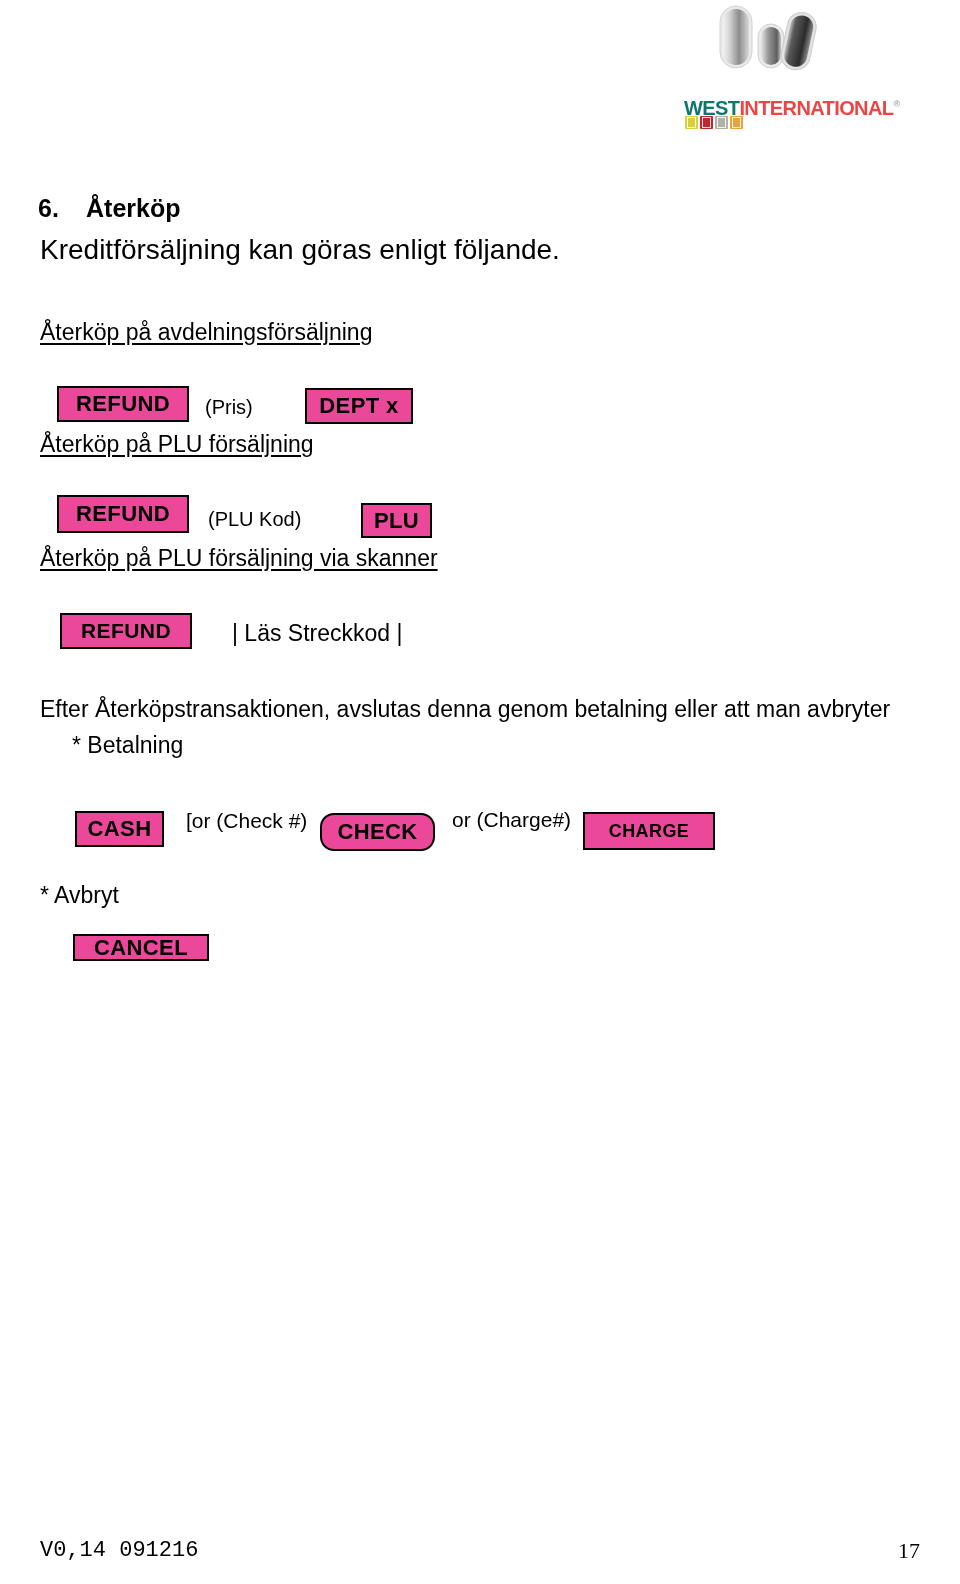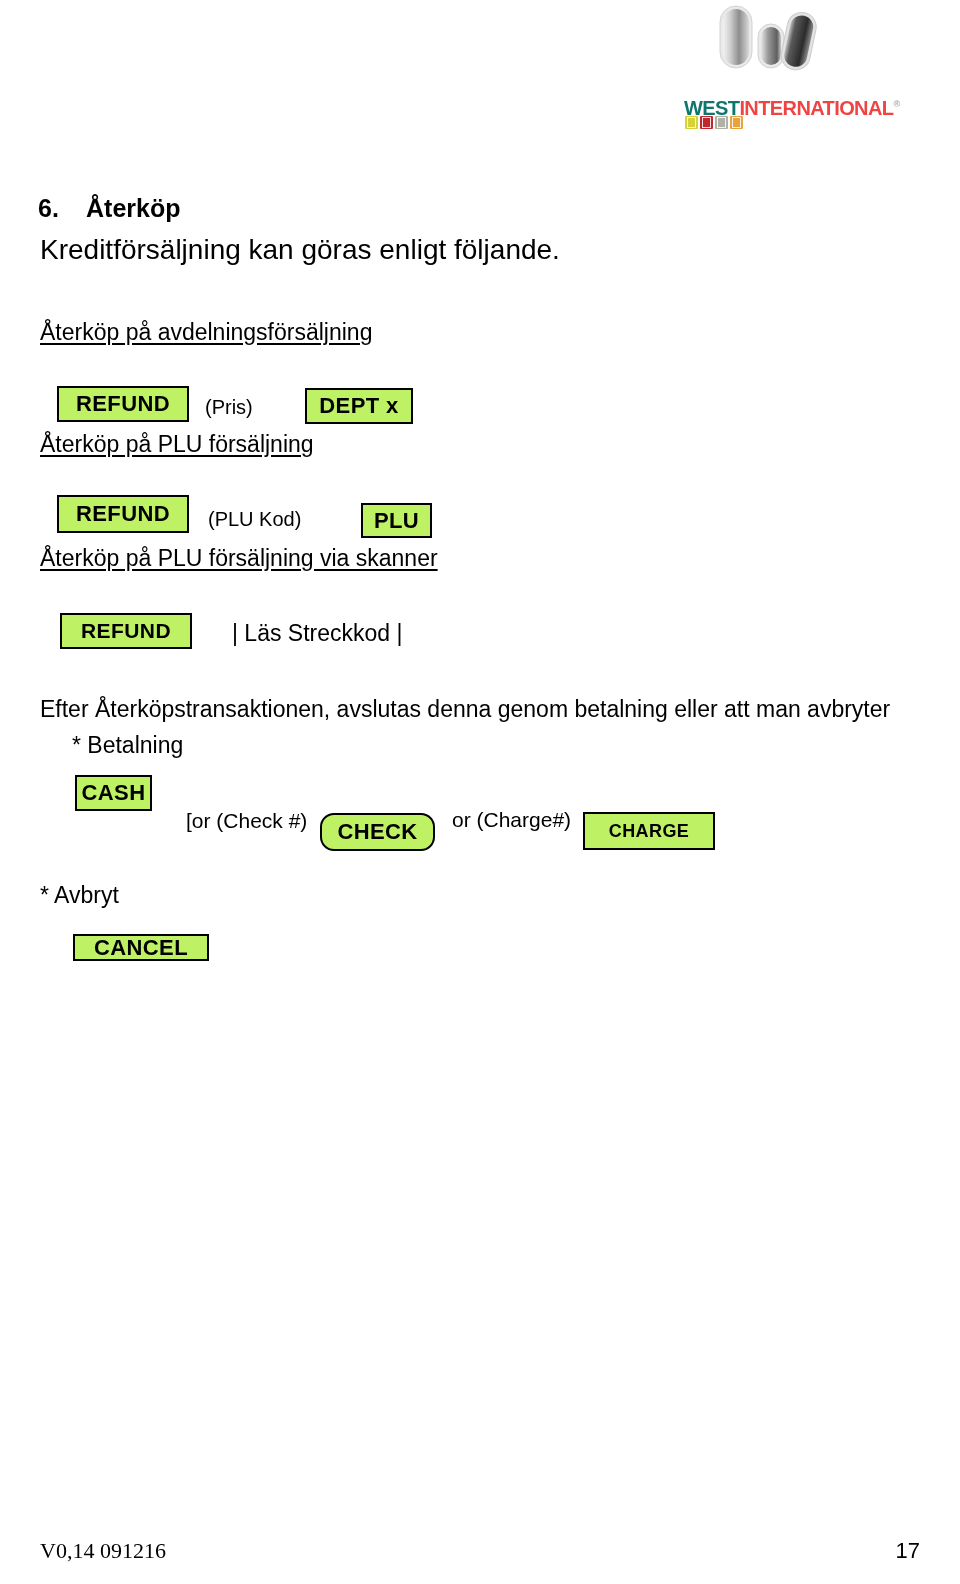--- a/index.html
+++ b/index.html
@@ -113,21 +113,21 @@
   }
   #subhead-dept   { left: 40px; top: 318px; }
   #subhead-plu    { left: 40px; top: 430px; }
   #subhead-scan   { left: 40px; top: 544px; }
 
   
   .keybox {
     position: absolute;
     box-sizing: border-box;
     border: 2px solid #000000;
-    background: #bef264;
+    background: #ec4899;
     display: flex;
     align-items: center;
     justify-content: center;
     font-weight: bold;
     letter-spacing: 0.4px;
     white-space: nowrap;
   }
   .note {
     position: absolute;
     font-size: 20px;
@@ -168,43 +168,43 @@
   }
   #label-avbryt {
     position: absolute;
     left: 40px;
     top: 880px;
     font-size: 23px;
     line-height: 30px;
   }
 
   
-  #key-cash    { left: 75px;  top: 775px; width: 77px;  height: 36px; font-size: 22px; }
+  #key-cash    { left: 75px;  top: 811px; width: 89px;  height: 36px; font-size: 22px; }
   #note-check  { left: 186px; top: 808px; font-size: 21px; }
   #key-check   { left: 320px; top: 813px; width: 115px; height: 38px; font-size: 22px; border-radius: 14px; }
   #note-charge { left: 452px; top: 807px; font-size: 21px; }
   #key-charge  { left: 583px; top: 812px; width: 132px; height: 38px; font-size: 18px; }
 
   
   #key-cancel  { left: 73px;  top: 934px; width: 136px; height: 27px; font-size: 22px; }
 
   
   #footer-version {
     position: absolute;
     left: 40px;
     top: 1538px;
-    font-family: Liberation Serif, serif;
+    font-family: Liberation Mono, monospace;
     font-size: 22px;
     line-height: 26px;
   }
   #footer-page {
     position: absolute;
     right: 40px;
     top: 1538px;
-    font-family: Liberation Sans, sans-serif;
+    font-family: Liberation Serif, serif;
     font-size: 22px;
     line-height: 26px;
   }
 </style>
 </head>
 <body>
 
 <div id="logo-block">
 
   <svg id="logo-mark" viewBox="0 0 205 90">

